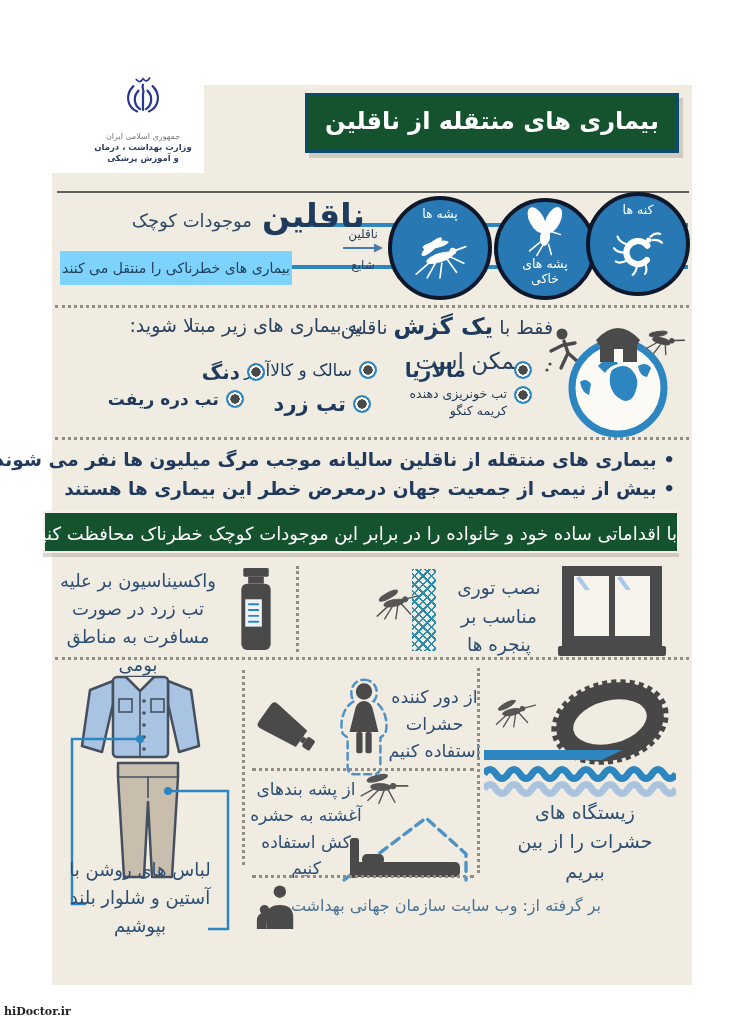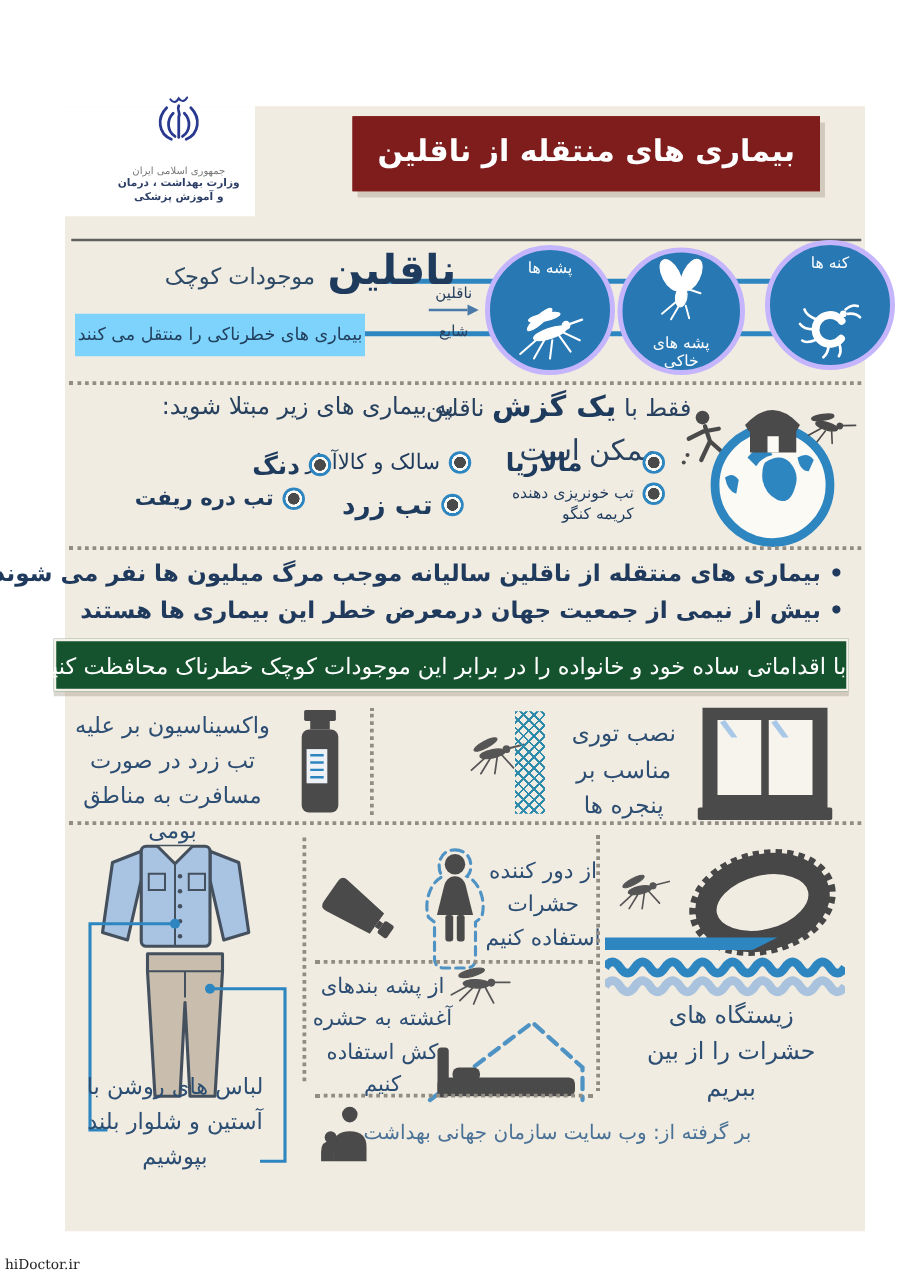--- a/index.html
+++ b/index.html
@@ -3,38 +3,38 @@
 <meta charset="utf-8">
 <style>
   html,body{margin:0;padding:0;background:#ffffff;}
   .page{position:relative;width:731px;height:1024px;background:#ffffff;overflow:hidden;
         font-family:"DejaVu Sans",sans-serif;}
   .abs{position:absolute;}
   .panel{left:52px;top:85px;width:640px;height:900px;background:#f1ece2;}
   .logo-bg{left:52px;top:85px;width:152px;height:88px;background:#ffffff;}
 
   
-  .title-box{left:282px;top:93px;width:368px;height:54px;background:#7f1d1d;color:#fff;
+  .title-box{left:305px;top:93px;width:368px;height:54px;background:#14532d;color:#fff;
     font-size:24px;font-weight:bold;text-align:center;line-height:50px;direction:rtl;
-    border:3px solid #7f1d1d;box-shadow:4px 5px 0 rgba(150,140,120,.35);white-space:nowrap;}
+    border:3px solid #0c4a6e;box-shadow:4px 5px 0 rgba(150,140,120,.35);white-space:nowrap;}
   .subtitle{left:380px;top:151px;transform:translateX(-50%);color:#223c5c;font-size:23px;
     font-weight:bold;direction:rtl;white-space:nowrap;}
   .divider{left:57px;top:191px;width:632px;border-top:2px solid #5f5f5f;}
 
   
   .blueline{height:4px;background:#2e86c1;}
   .vec-head{right:366px;top:196px;display:flex;direction:rtl;align-items:baseline;gap:10px;color:#1e3a5c;}
   .vec-head .big{font-size:33px;font-weight:bold;}
   .vec-head .small{font-size:18px;font-weight:normal;color:#2d4a66;}
   .transmit-box{left:60px;top:251px;width:232px;height:34px;background:#7dd3fc;color:#22405e;
     font-size:14px;text-align:center;line-height:34px;direction:rtl;white-space:nowrap;}
   .common-label{left:338px;top:227px;width:50px;text-align:center;color:#27415f;font-size:12px;
     direction:rtl;line-height:1.25;}
-  .circle{border-radius:50%;background:#2878b4;border:4px solid #c4b5fd;box-sizing:border-box;
-    display:flex;flex-direction:column;align-items:center;justify-content:space-between;overflow:hidden;}
+  .circle{border-radius:50%;background:#2878b4;border:4px solid #0f172a;box-sizing:border-box;
+    display:flex;flex-direction:column;align-items:center;justify-content:flex-start;overflow:hidden;}
   .circle .clabel{color:#fff;font-size:12.5px;direction:rtl;line-height:1.2;text-align:center;margin-top:6px;}
   .circle .clabel.bottom{margin-top:-4px;}
 
   
   .hdot{border-top:3px dotted #918d84;}
   .vdot{border-left:3px dotted #918d84;}
 
   
   .bite-line1{right:178px;top:313px;display:flex;direction:rtl;align-items:baseline;gap:6px;color:#27415f;white-space:nowrap;}
   .bite-line1 .pre,.bite-line1 .post{font-size:19px;}
@@ -55,21 +55,21 @@
     text-align:center;line-height:42px;direction:rtl;white-space:nowrap;border:2px solid #f3f1ea;
     box-shadow:0 4px 0 rgba(150,140,120,.35);box-sizing:border-box;}
 
   
   .tip{color:#2d4e73;direction:rtl;text-align:center;line-height:1.55;}
   .mesh{left:412px;top:569px;width:24px;height:82px;
     background:repeating-linear-gradient(45deg,#2f8bab 0 1.6px,transparent 1.6px 6px),
                repeating-linear-gradient(135deg,#2f8bab 0 1.6px,transparent 1.6px 6px);}
 
   .footer-src{right:130px;top:896px;font-size:16px;color:#4a7296;direction:rtl;white-space:nowrap;}
-  .watermark{left:4px;top:1005px;font-size:11px;font-weight:normal;color:#222;
+  .watermark{left:4px;top:1005px;font-size:11px;font-weight:bold;color:#222;
     font-family:"DejaVu Serif",serif;}
 </style>
 </head>
 <body>
 
 <div class="page">
   <div class="abs panel"></div>
   <div class="abs logo-bg"></div>
 
   <div class="abs" style="left:88px;top:74px;width:110px;text-align:center;">
@@ -129,21 +129,21 @@
         <ellipse cx="27" cy="20" rx="7.5" ry="15" transform="rotate(-28 27 20)"></ellipse>
         <ellipse cx="45" cy="20" rx="7.5" ry="15" transform="rotate(26 45 20)"></ellipse>
         <ellipse cx="36" cy="39" rx="5" ry="9" transform="rotate(8 36 39)"></ellipse>
         <circle cx="37" cy="29" r="3"></circle>
         <path d="M31,44 l-12,10 M34,47 l-7,12 M40,47 l3,11 M41,32 l12,4" stroke-width="1.7" fill="none"></path>
       </g>
     </svg>
     <span class="clabel bottom" style="width:64px;">پشه های خاکی</span>
   </div>
 
-  <div class="abs circle" style="left:612px;top:192px;width:104px;height:104px;">
+  <div class="abs circle" style="left:586px;top:192px;width:104px;height:104px;">
     <span class="clabel">کنه ها</span>
     <svg width="70" height="64" viewBox="0 0 72 72">
       <g stroke="#fff" fill="none" stroke-linecap="round">
         <circle cx="36" cy="40" r="13" stroke-width="7" stroke-dasharray="64 18" transform="rotate(40 36 40)"></circle>
         <circle cx="48" cy="26" r="3" fill="#fff" stroke="none"></circle>
         <path d="M50,22 q6,-5 11,-3 M52,26 q7,-1 11,3" stroke-width="2.4"></path>
         <path d="M24,31 q-9,-3 -11,-9 M22,40 q-10,0 -13,-5 M24,49 q-9,4 -13,1 M44,52 q3,8 0,12 M35,54 q-1,8 -5,11" stroke-width="2.4"></path>
       </g>
     </svg>
   </div>

